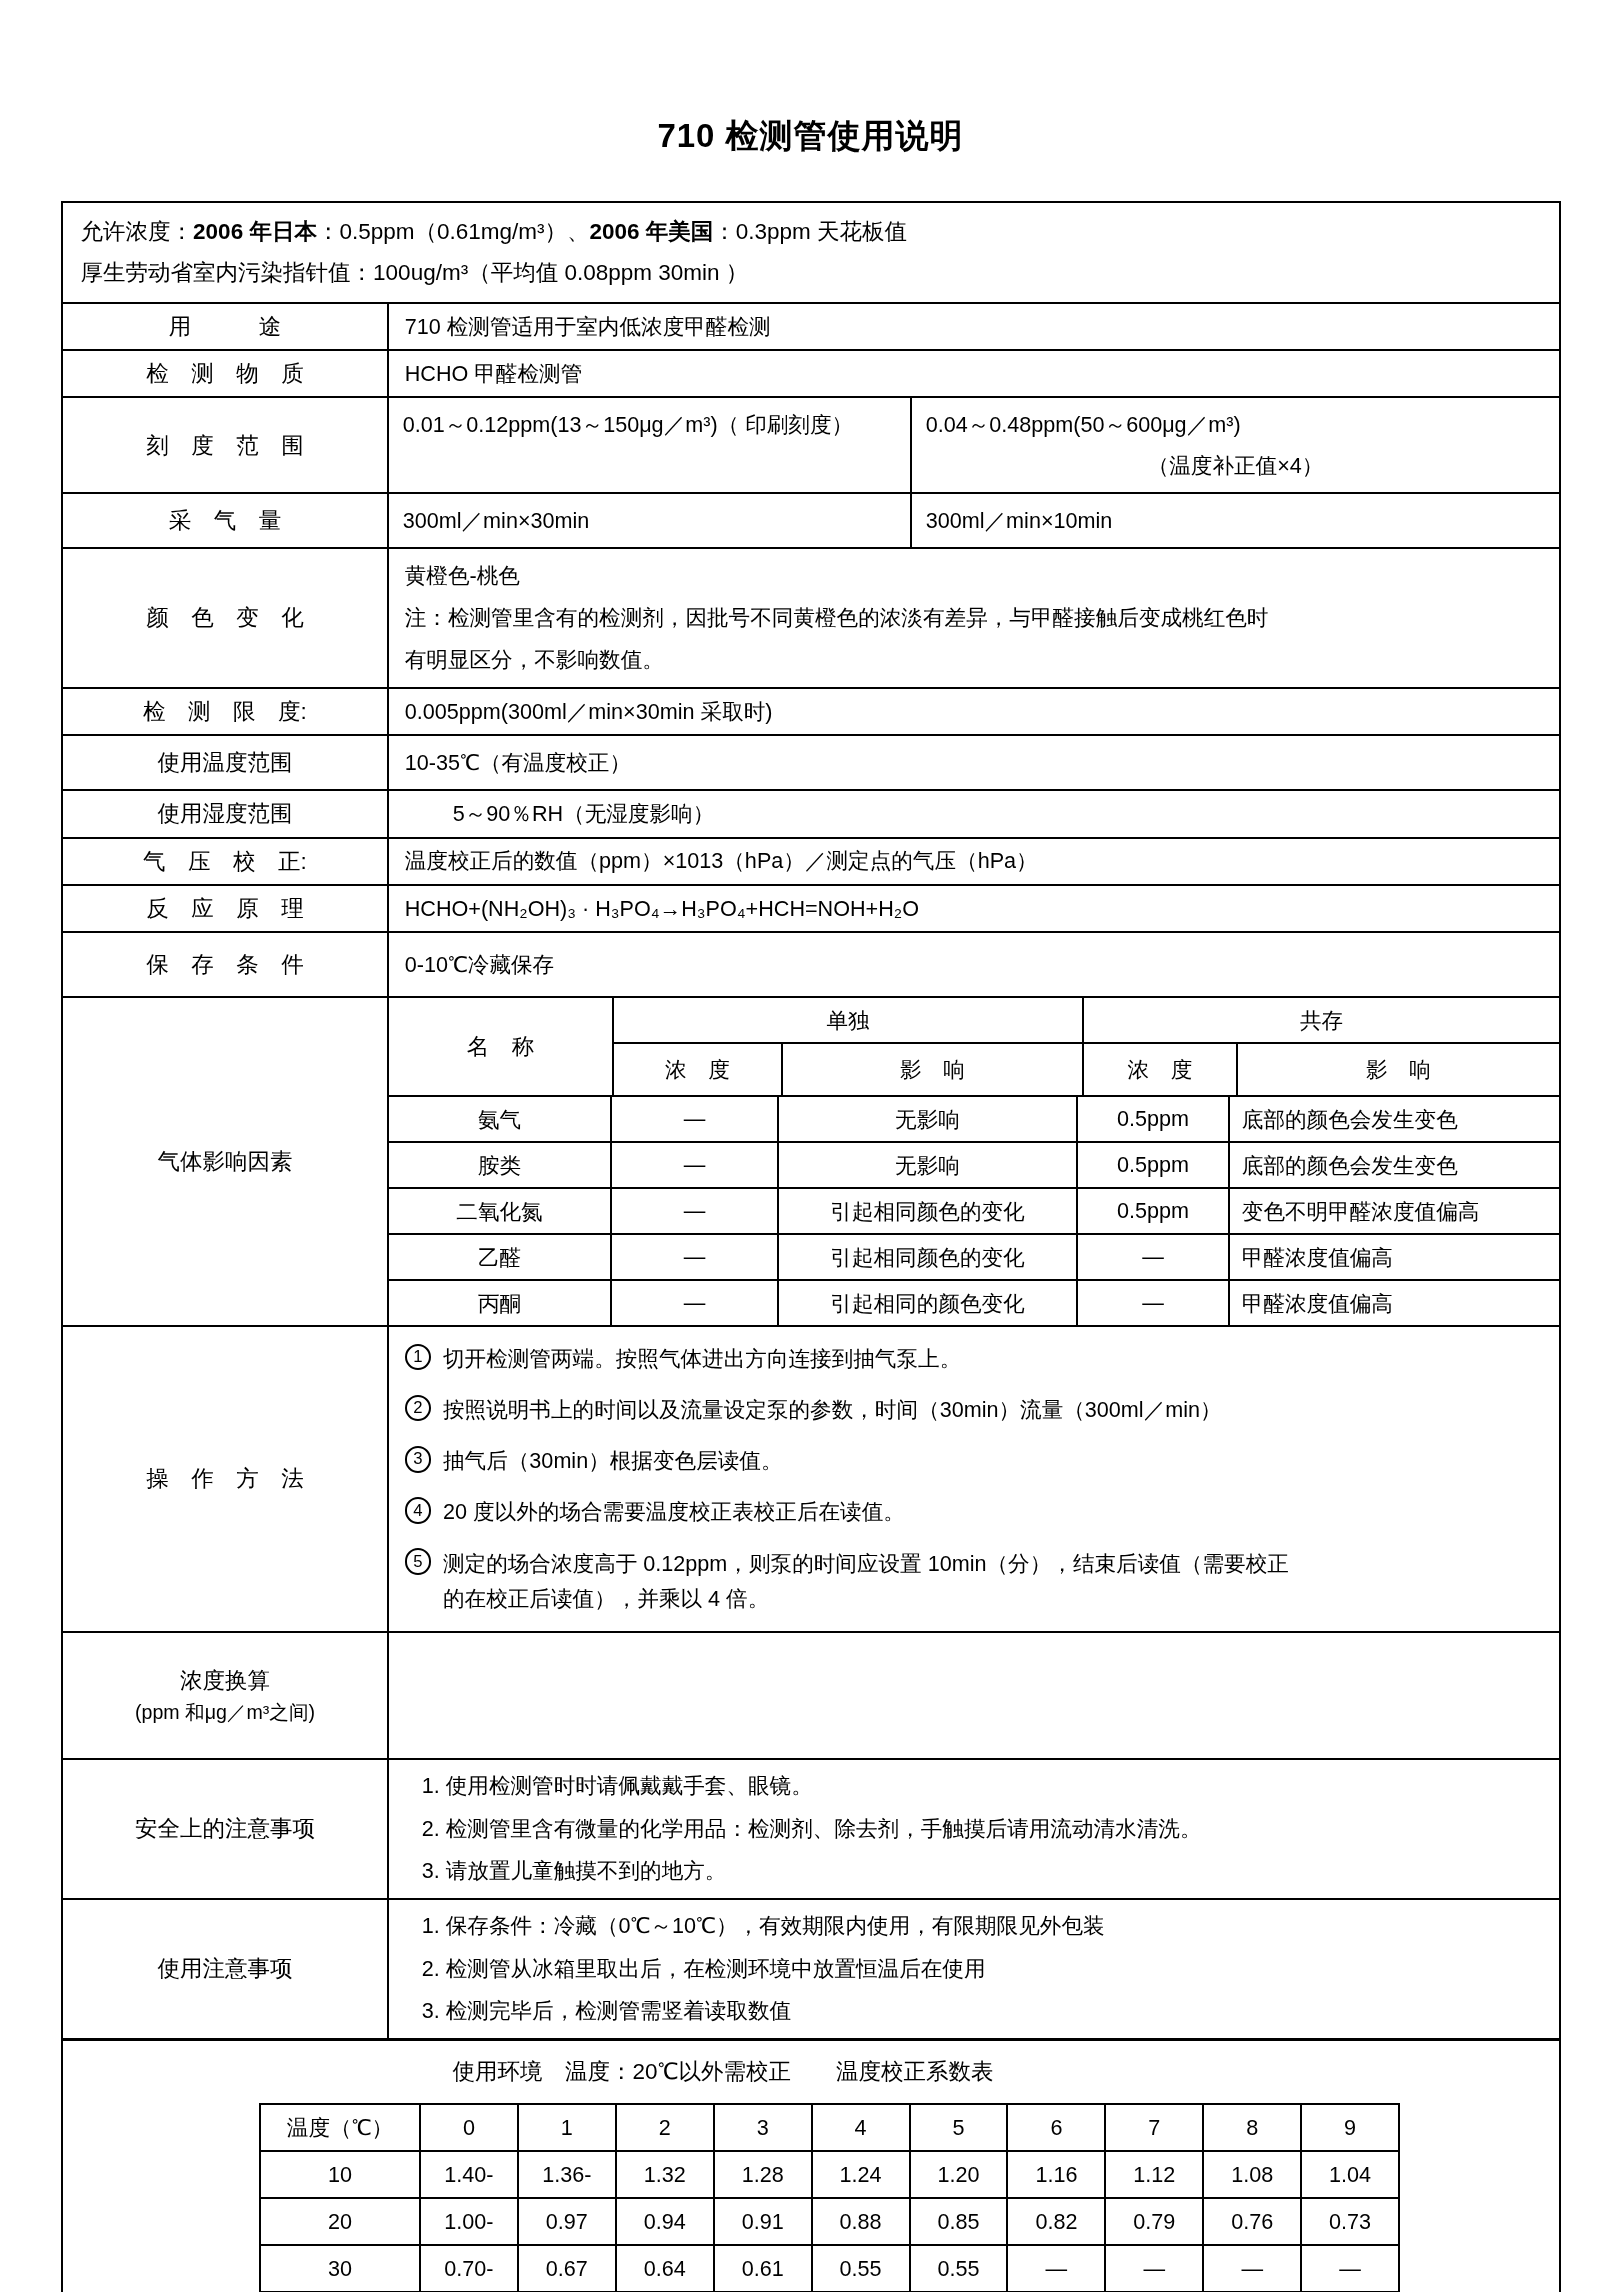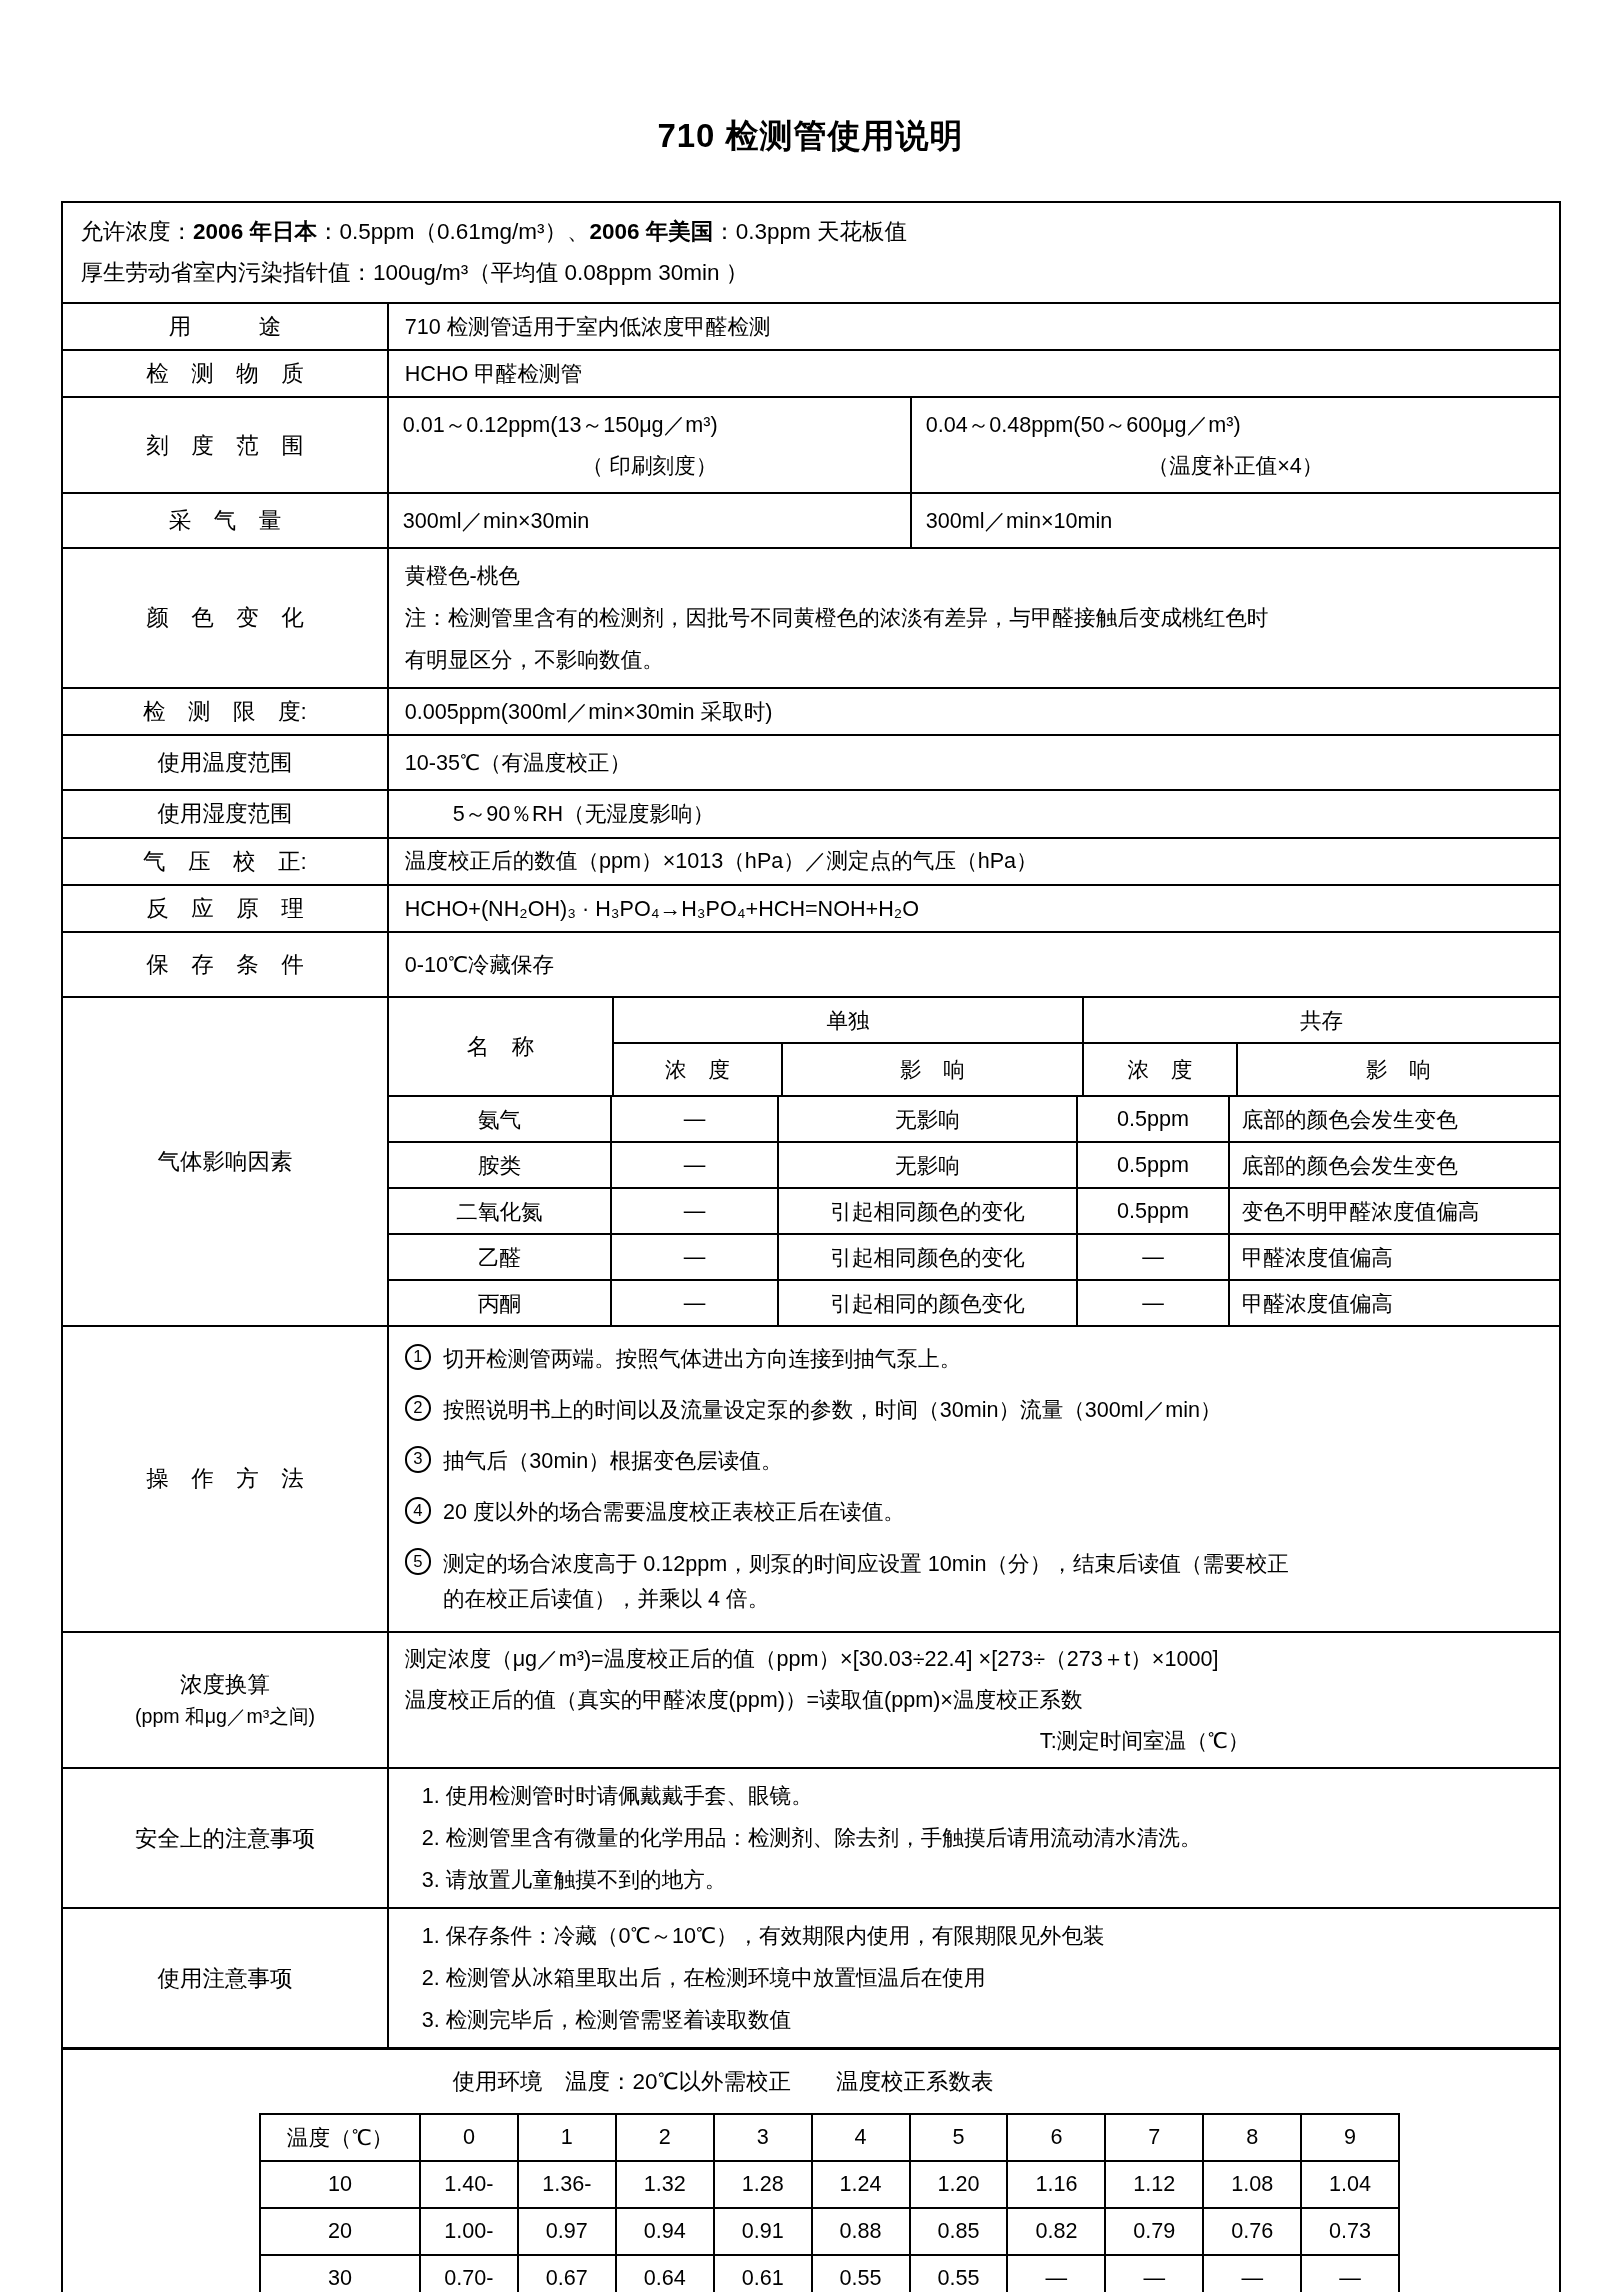--- a/index.html
+++ b/index.html
@@ -41,21 +41,21 @@
   .r-allowed .content-cell{padding:7.8px 17.6px;line-height:1.85;font-size:22.5px;}
   .bold{font-weight:bold;}
   
   .r-simple{min-height:44px;}
   .r-wendu{min-height:55px;}
   .r-shidu{min-height:41px;gap:48px;}
   .r-baocun{min-height:65px;}
   .r-kedu{min-height:88px;}
   .r-yanse{min-height:127px;}
   .r-yanse .content-cell{line-height:1.95;border-radius:32px;}
-  .split-cell{flex:0 0 523px;border-right:2px solid #000;display:flex;flex-direction:column;justify-content:flex-start;padding:5.9px 13.7px;box-sizing:border-box;line-height:1.9;}
+  .split-cell{flex:0 0 523px;border-right:2px solid #000;display:flex;flex-direction:row;justify-content:flex-start;padding:5.9px 13.7px;box-sizing:border-box;line-height:1.9;}
   .split-cell2{flex:1;display:flex;flex-direction:column;justify-content:center;padding:5.9px 13.7px;box-sizing:border-box;line-height:1.9;}
   .sub-center{text-align:center;}
   
   .gas-table{flex:1;display:flex;flex-direction:column;}
   .gas-head{display:flex;}
   .gh-name{flex:0 0 223px;border-right:2px solid #000;display:flex;align-items:center;justify-content:center;font-size:22.5px;}
   .gh-right{flex:1;display:flex;flex-direction:column;}
   .gh-top{display:flex;border-bottom:2px solid #000;height:44px;}
   .gh-single{flex:0 0 468px;border-right:2px solid #000;display:flex;align-items:center;justify-content:center;}
   .gh-coexist{flex:1;display:flex;align-items:center;justify-content:center;}
@@ -263,25 +263,20 @@
 的在校正后读值），并乘以 4 倍。</span>
         </div>
       </div>
     </div>
 
     <div class="tr r-conv">
       <div class="label-cell">
         <div>浓度换算</div>
         <div class="label-sub">(ppm 和μg／m³之间)</div>
       </div>
-      <div class="content-cell">
-        <div>测定浓度（μg／m³)=温度校正后的值（ppm）×[30.03÷22.4] ×[273÷（273＋t）×1000]</div>
-        <div>温度校正后的值（真实的甲醛浓度(ppm)）=读取值(ppm)×温度校正系数</div>
-        <div class="conv-t">T:测定时间室温（℃）</div>
-      </div>
     </div>
 
     <div class="tr r-safety">
       <div class="label-cell">安全上的注意事项</div>
       <div class="content-cell">
         <div class="note-line">1. 使用检测管时时请佩戴戴手套、眼镜。</div>
         <div class="note-line">2. 检测管里含有微量的化学用品：检测剂、除去剂，手触摸后请用流动清水清洗。</div>
         <div class="note-line">3. 请放置儿童触摸不到的地方。</div>
       </div>
     </div>

